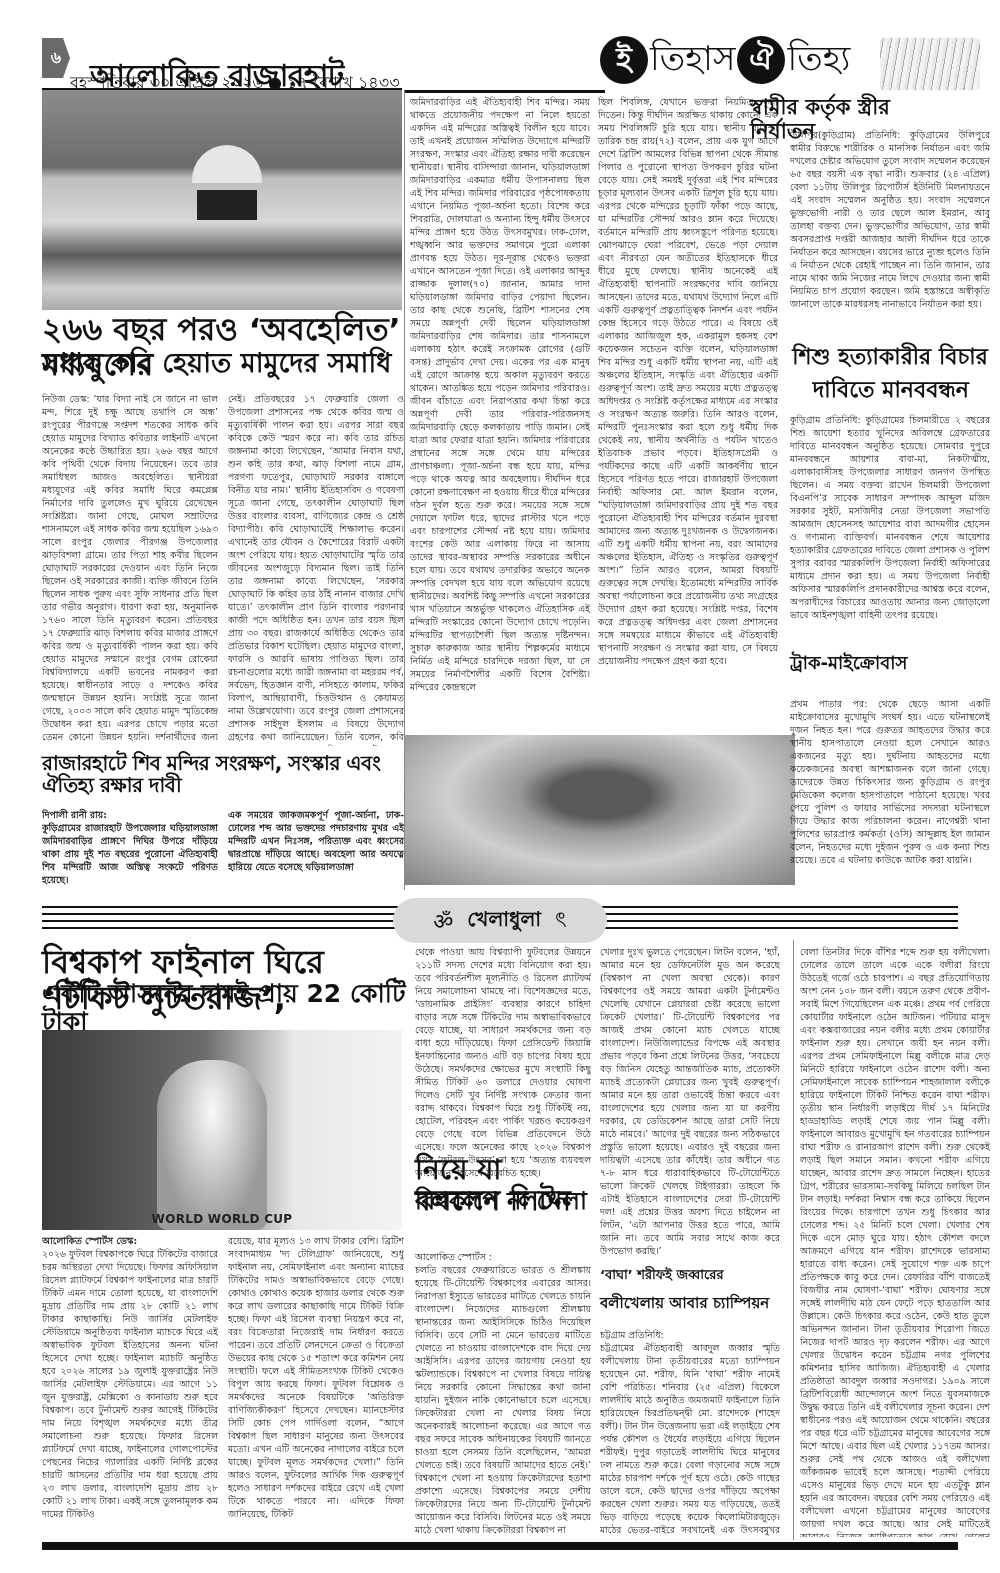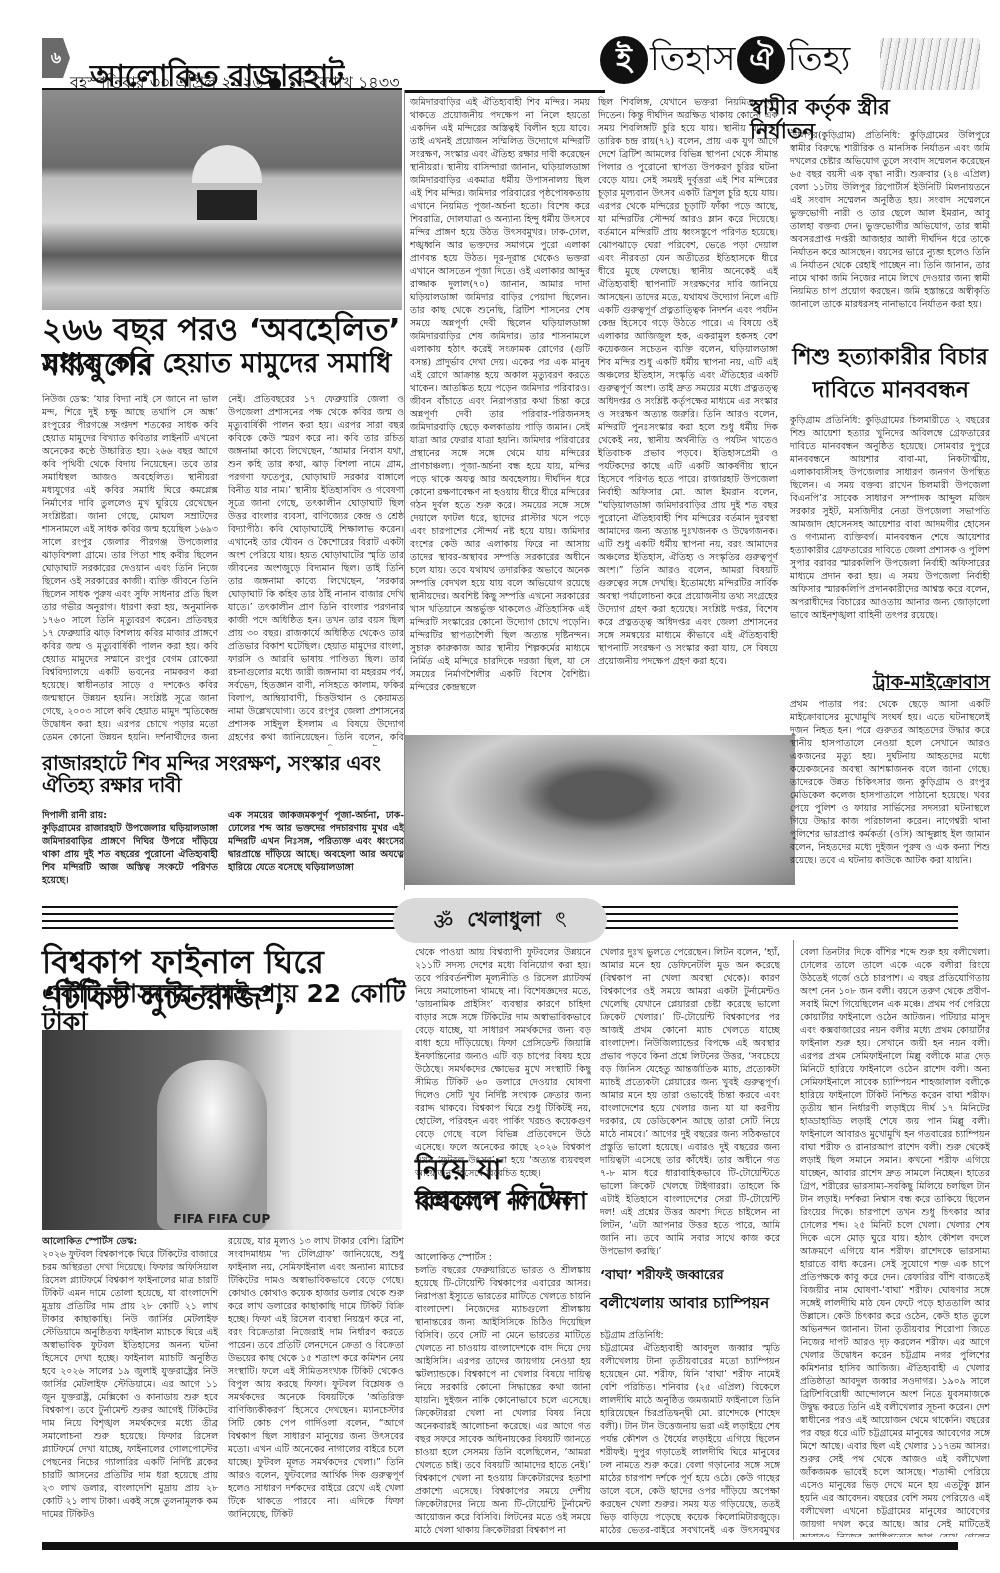--- a/index.html
+++ b/index.html
@@ -91,37 +91,37 @@
 <div class="abs col" style="left:598px; top:95px; width:180px; height:635px;">ছিল শিবলিঙ্গ, যেখানে ভক্তরা নিয়মিত পূজা দিতেন। কিন্তু দীর্ঘদিন অরক্ষিত থাকায় কোনো এক সময় শিবলিঙ্গটি চুরি হয়ে যায়। স্থানীয় বাসিন্দা তারিক চন্দ্র রায়(৭২) বলেন, প্রায় এক যুগ আগে দেশে ব্রিটিশ আমলের বিভিন্ন স্থাপনা থেকে সীমান্ত পিলার ও পুরোনো স্থাপত্য উপকরণ চুরির ঘটনা বেড়ে যায়। সেই সময়ই দুর্বৃত্তরা এই শিব মন্দিরের চূড়ার মূল্যবান উৎসব একটি ত্রিশূল চুরি হয়ে যায়। এরপর থেকে মন্দিরের চূড়াটি ফাঁকা পড়ে আছে, যা মন্দিরটির সৌন্দর্য আরও ম্লান করে দিয়েছে। বর্তমানে মন্দিরটি প্রায় ধ্বংসস্তূপে পরিণত হয়েছে। ঝোপঝাড়ে ঘেরা পরিবেশ, ভেঙে পড়া দেয়াল এবং নীরবতা যেন অতীতের ইতিহাসকে ধীরে ধীরে মুছে ফেলছে। স্থানীয় অনেকেই এই ঐতিহ্যবাহী স্থাপনাটি সংরক্ষণের দাবি জানিয়ে আসছেন। তাদের মতে, যথাযথ উদ্যোগ নিলে এটি একটি গুরুত্বপূর্ণ প্রত্নতাত্ত্বিক নিদর্শন এবং পর্যটন কেন্দ্র হিসেবে গড়ে উঠতে পারে। এ বিষয়ে ওই এলাকার আজিজুল হক, একরামুল হকসহ বেশ কয়েকজন সচেতন ব্যক্তি বলেন, ঘড়িয়ালডাঙ্গা শিব মন্দির শুধু একটি ধর্মীয় স্থাপনা নয়, এটি এই অঞ্চলের ইতিহাস, সংস্কৃতি এবং ঐতিহ্যের একটি গুরুত্বপূর্ণ অংশ। তাই দ্রুত সময়ের মধ্যে প্রত্নতত্ত্ব অধিদপ্তর ও সংশ্লিষ্ট কর্তৃপক্ষের মাধ্যমে এর সংস্কার ও সংরক্ষণ অত্যন্ত জরুরি। তিনি আরও বলেন, মন্দিরটি পুনঃসংস্কার করা হলে শুধু ধর্মীয় দিক থেকেই নয়, স্থানীয় অর্থনীতি ও পর্যটন খাতেও ইতিবাচক প্রভাব পড়বে। ইতিহাসপ্রেমী ও পর্যটকদের কাছে এটি একটি আকর্ষণীয় স্থানে হিসেবে পরিণত হতে পারে। রাজারহাট উপজেলা নির্বাহী অফিসার মো. আল ইমরান বলেন, “ঘড়িয়ালডাঙ্গা জমিদারবাড়ির প্রায় দুই শত বছর পুরোনো ঐতিহ্যবাহী শিব মন্দিরের বর্তমান দুরবস্থা আমাদের জন্য অত্যন্ত দুঃখজনক ও উদ্বেগজনক। এটি শুধু একটি ধর্মীয় স্থাপনা নয়, বরং আমাদের অঞ্চলের ইতিহাস, ঐতিহ্য ও সংস্কৃতির গুরুত্বপূর্ণ অংশ।” তিনি আরও বলেন, আমরা বিষয়টি গুরুত্বের সঙ্গে দেখছি। ইতোমধ্যে মন্দিরটির সার্বিক অবস্থা পর্যালোচনা করে প্রয়োজনীয় তথ্য সংগ্রহের উদ্যোগ গ্রহণ করা হয়েছে। সংশ্লিষ্ট দপ্তর, বিশেষ করে প্রত্নতত্ত্ব অধিদপ্তর এবং জেলা প্রশাসনের সঙ্গে সমন্বয়ের মাধ্যমে কীভাবে এই ঐতিহ্যবাহী স্থাপনাটি সংরক্ষণ ও সংস্কার করা যায়, সে বিষয়ে প্রয়োজনীয় পদক্ষেপ গ্রহণ করা হবে।</div>
 <div class="abs photo photo-temple"></div>
 
 <div class="abs headline h-med" style="left:750px; top:96px; width:210px; font-size:21px;">স্বামীর কর্তৃক স্ত্রীর নির্যাতন</div>
 <div class="abs col" style="left:790px; top:128px; width:200px; height:210px;">উলিপুর(কুড়িগ্রাম) প্রতিনিধি: কুড়িগ্রামের উলিপুরে স্বামীর বিরুদ্ধে শারীরিক ও মানসিক নির্যাতন এবং জমি দখলের চেষ্টার অভিযোগ তুলে সংবাদ সম্মেলন করেছেন ৬৫ বছর বয়সী এক বৃদ্ধা নারী। শুক্রবার (২৪ এপ্রিল) বেলা ১১টায় উলিপুর রিপোর্টার্স ইউনিটি মিলনায়তনে এই সংবাদ সম্মেলন অনুষ্ঠিত হয়। সংবাদ সম্মেলনে ভুক্তভোগী নারী ও তার ছেলে আল ইমরান, আবু তালহা বক্তব্য দেন। ভুক্তভোগীর অভিযোগ, তার স্বামী অবসরপ্রাপ্ত দপ্তরী আজহার আলী দীর্ঘদিন ধরে তাকে নির্যাতন করে আসছেন। বয়সের ভারে ন্যুব্জ হলেও তিনি এ নির্যাতন থেকে রেহাই পাচ্ছেন না। তিনি জানান, তার নামে থাকা জমি নিজের নামে লিখে দেওয়ার জন্য স্বামী নিয়মিত চাপ প্রয়োগ করছেন। জমি হস্তান্তরে অস্বীকৃতি জানালে তাকে মারধরসহ নানাভাবে নির্যাতন করা হয়।</div>
 
 <div class="abs headline h-med" style="left:790px; top:345px; width:200px; text-align:center; font-size:22px;">শিশু হত্যাকারীর বিচার</div>
 <div class="abs headline h-med" style="left:769px; top:378px; width:200px; text-align:right; font-size:22px;">দাবিতে মানববন্ধন</div>
 <div class="abs col" style="left:790px; top:413px; width:200px; height:250px;">কুড়িগ্রাম প্রতিনিধি: কুড়িগ্রামের চিলমারীতে ২ বছরের শিশু আয়েশা হত্যার খুনিদের অবিলম্বে গ্রেফতারের দাবিতে মানববন্ধন অনুষ্ঠিত হয়েছে। সোমবার দুপুরে মানববন্ধনে আয়শার বাবা-মা, নিকটাত্মীয়, এলাকাবাসীসহ উপজেলার সাধারণ জনগণ উপস্থিত ছিলেন। এ সময় বক্তব্য রাখেন চিলমারী উপজেলা বিএনপি’র সাবেক সাধারণ সম্পাদক আব্দুল মজিদ সরকার সুইট, মসজিদীর নেতা উপজেলা সভাপতি আমজাদ হোসেনসহ আয়েশার বাবা আদমগীর হোসেন ও গণ্যমান্য ব্যক্তিবর্গ। মানববন্ধন শেষে আয়েশার হত্যাকারীর গ্রেফতারের দাবিতে জেলা প্রশাসক ও পুলিশ সুপার বরাবর স্মারকলিপি উপজেলা নির্বাহী অফিসারের মাধ্যমে প্রদান করা হয়। এ সময় উপজেলা নির্বাহী অফিসার স্মারকলিপি প্রদানকারীদের আশ্বস্ত করে বলেন, অপরাধীদের বিচারের আওতায় আনার জন্য জোড়ালো ভাবে আইনশৃঙ্খলা বাহিনী তৎপর রয়েছে।</div>
 
-<div class="abs headline h-sm" style="left:790px; top:672px; width:200px; text-align:right;text-decoration:underline;">ট্রাক-মাইক্রোবাস</div>
+<div class="abs headline h-sm" style="left:790px; top:653px; width:200px; text-align:left;">ট্রাক-মাইক্রোবাস</div>
 <div class="abs col" style="left:790px; top:697px; width:200px; height:195px;">প্রথম পাতার পর: থেকে ছেড়ে আসা একটি মাইক্রোবাসের মুখোমুখি সংঘর্ষ হয়। এতে ঘটনাস্থলেই দুজন নিহত হন। পরে গুরুতর আহতদের উদ্ধার করে স্থানীয় হাসপাতালে নেওয়া হলে সেখানে আরও একজনের মৃত্যু হয়। দুর্ঘটনায় আহতদের মধ্যে কয়েকজনের অবস্থা আশঙ্কাজনক বলে জানা গেছে। তাদেরকে উন্নত চিকিৎসার জন্য কুড়িগ্রাম ও রংপুর মেডিকেল কলেজ হাসপাতালে পাঠানো হয়েছে। খবর পেয়ে পুলিশ ও ফায়ার সার্ভিসের সদস্যরা ঘটনাস্থলে গিয়ে উদ্ধার কাজ পরিচালনা করেন। নাগেশ্বরী থানা পুলিশের ভারপ্রাপ্ত কর্মকর্তা (ওসি) আব্দুল্লাহ ইল জামান বলেন, নিহতদের মধ্যে দুইজন পুরুষ ও এক কন্যা শিশু রয়েছে। তবে এ ঘটনায় কাউকে আটক করা যায়নি।</div>
 
 <div class="abs sports-banner">
   <div class="lines"></div>
   <div class="pill">
     <span class="orn">ॐ</span>
     <span class="lbl">খেলাধুলা</span>
     <span class="orn">ৎ</span>
   </div>
 </div>
 
 <div class="abs headline" style="left:42px; top:945px; width:370px; font-size:32px;">বিশ্বকাপ ফাইনাল ঘিরে ‘টিকিট লুটতরাজ’,</div>
 <div class="abs headline" style="left:42px; top:980px; width:370px; font-size:25px;">একটি আসনের দামই প্রায় 22 কোটি টাকা</div>
 <div class="abs photo photo-cup">
   <div class="trophy"></div>
-  <div class="cap">FIFA FIFA CUP</div>
+  <div class="cap">WORLD WORLD CUP</div>
 </div>
 <div class="abs col byline" style="left:42px; top:1234px; width:176px;">আলোকিত স্পোর্টস ডেস্ক:</div>
 <div class="abs col" style="left:42px; top:1247px; width:176px; height:290px;">২০২৬ ফুটবল বিশ্বকাপকে ঘিরে টিকিটের বাজারে চরম অস্থিরতা দেখা দিয়েছে। ফিফার অফিসিয়াল রিসেল প্ল্যাটফর্মে বিশ্বকাপ ফাইনালের মাত্র চারটি টিকিট এমন দামে তোলা হয়েছে, যা বাংলাদেশি মুদ্রায় প্রতিটির দাম প্রায় ২৮ কোটি ২১ লাখ টাকার কাছাকাছি। নিউ জার্সির মেটলাইফ স্টেডিয়ামে অনুষ্ঠিতব্য ফাইনাল ম্যাচকে ঘিরে এই অস্বাভাবিক ফুটবল ইতিহাসের অনন্য ঘটনা হিসেবে দেখা হচ্ছে। ফাইনাল ম্যাচটি অনুষ্ঠিত হবে ২০২৬ সালের ১৯ জুলাই যুক্তরাষ্ট্রের নিউ জার্সির মেটলাইফ স্টেডিয়ামে। এর আগে ১১ জুন যুক্তরাষ্ট্র, মেক্সিকো ও কানাডায় শুরু হবে বিশ্বকাপ। তবে টুর্নামেন্ট শুরুর আগেই টিকিটের দাম নিয়ে বিশৃঙ্খল সমর্থকদের মধ্যে তীব্র সমালোচনা শুরু হয়েছে। ফিফার রিসেল প্ল্যাটফর্মে দেখা যাচ্ছে, ফাইনালের গোলপোস্টের পেছনের নিচের গ্যালারির একটি নির্দিষ্ট ব্লকের চারটি আসনের প্রতিটির দাম ধরা হয়েছে প্রায় ২৩ লাখ ডলার, বাংলাদেশি মুদ্রায় প্রায় ২৮ কোটি ২১ লাখ টাকা। একই সঙ্গে তুলনামূলক কম দামের টিকিটও</div>
 <div class="abs col" style="left:228px; top:1234px; width:176px; height:303px;">রয়েছে, যার মূল্যও ১৩ লাখ টাকার বেশি। ব্রিটিশ সংবাদমাধ্যম ‘দ্য টেলিগ্রাফ’ জানিয়েছে, শুধু ফাইনাল নয়, সেমিফাইনাল এবং অন্যান্য ম্যাচের টিকিটের দামও অস্বাভাবিকভাবে বেড়ে গেছে। কোথাও কোথাও কয়েক হাজার ডলার থেকে শুরু করে লাখ ডলারের কাছাকাছি দামে টিকিট বিক্রি হচ্ছে। ফিফা এই রিসেল ব্যবস্থা নিয়ন্ত্রণ করে না, বরং বিক্রেতারা নিজেরাই দাম নির্ধারণ করতে পারেন। তবে প্রতিটি লেনদেনে ক্রেতা ও বিক্রেতা উভয়ের কাছ থেকে ১৫ শতাংশ করে কমিশন নেয় সংস্থাটি। ফলে এই সীমিতসংখ্যক টিকিট থেকেও বিপুল আয় করছে ফিফা। ফুটবল বিশ্লেষক ও সমর্থকদের অনেকে বিষয়টিকে ‘অতিরিক্ত বাণিজ্যিকীকরণ’ হিসেবে দেখছেন। ম্যানচেস্টার সিটি কোচ পেপ গার্দিওলা বলেন, “আগে বিশ্বকাপ ছিল সাধারণ মানুষের জন্য উৎসবের মতো। এখন এটি অনেকের নাগালের বাইরে চলে যাচ্ছে। ফুটবল মূলত সমর্থকদের খেলা।” তিনি আরও বলেন, ফুটবলের আর্থিক দিক গুরুত্বপূর্ণ হলেও সাধারণ দর্শকদের বাইরে রেখে এই খেলা টিকে থাকতে পারবে না। এদিকে ফিফা জানিয়েছে, টিকিট</div>
 <div class="abs col" style="left:415px; top:945px; width:176px; height:235px;">থেকে পাওয়া আয় বিশ্বব্যাপী ফুটবলের উন্নয়নে ২১১টি সদস্য দেশের মধ্যে বিনিয়োগ করা হয়। তবে পরিবর্তনশীল মূল্যনীতি ও রিসেল প্ল্যাটফর্ম নিয়ে সমালোচনা থামছে না। বিশেষজ্ঞদের মতে, ‘ডায়নামিক প্রাইসিং’ ব্যবস্থার কারণে চাহিদা বাড়ার সঙ্গে সঙ্গে টিকিটের দাম অস্বাভাবিকভাবে বেড়ে যাচ্ছে, যা সাধারণ সমর্থকদের জন্য বড় বাধা হয়ে দাঁড়িয়েছে। ফিফা প্রেসিডেন্ট জিয়ান্নি ইনফান্তিনোর জন্যও এটি বড় চাপের বিষয় হয়ে উঠেছে। সমর্থকদের ক্ষোভের মুখে সংস্থাটি কিছু সীমিত টিকিট ৬০ ডলারে দেওয়ার ঘোষণা দিলেও সেটি খুব নির্দিষ্ট সংখ্যক ক্রেতার জন্য বরাদ্দ থাকবে। বিশ্বকাপ ঘিরে শুধু টিকিটই নয়, হোটেল, পরিবহন এবং পার্কিং খরচও কয়েকগুণ বেড়ে গেছে বলে বিভিন্ন প্রতিবেদনে উঠে এসেছে। ফলে অনেকের কাছে ২০২৬ বিশ্বকাপ এখন ‘ফুটবল উৎসব’ না হয়ে ‘অত্যন্ত ব্যয়বহুল আয়োজন’ হিসেবে বিবেচিত হচ্ছে।</div>
 
 <div class="abs headline" style="left:415px; top:1188px; width:176px; font-size:24px;">বিশ্বকাপে না খেলা</div>
 <div class="abs headline" style="left:415px; top:1154px; width:176px; font-size:28px;">নিয়ে যা বললেন লিটন</div>
 <div class="abs col" style="left:415px; top:1250px; width:176px;">আলোকিত স্পোর্টস :</div>
 <div class="abs col" style="left:415px; top:1263px; width:176px; height:275px;">চলতি বছরের ফেব্রুয়ারিতে ভারত ও শ্রীলঙ্কায় হয়েছে টি-টোয়েন্টি বিশ্বকাপের এবারের আসর। নিরাপত্তা ইস্যুতে ভারতের মাটিতে খেলতে চায়নি বাংলাদেশ। নিজেদের ম্যাচগুলো শ্রীলঙ্কায় স্থানান্তরের জন্য আইসিসিকে চিঠিও দিয়েছিল বিসিবি। তবে সেটি না মেনে ভারতের মাটিতে খেলতে না চাওয়ায় বাংলাদেশকে বাদ দিয়ে দেয় আইসিসি। এরপর তাদের জায়গায় নেওয়া হয় স্কটল্যান্ডকে। বিশ্বকাপে না খেলার বিষয়ে দায়িত্ব নিয়ে সরকারি কোনো সিদ্ধান্তের কথা জানা যায়নি। দুইজন নাকি কোনোভাবে চলে এসেছে। ক্রিকেটাররা খেলা না খেলার বিষয় নিয়ে অনেকবারই আলোচনা করেছে। এর আগে গত বছর সফরে সাবেক অধিনায়কের বিষয়টি জানতে চাওয়া হলে সেসময় তিনি বলেছিলেন, ‘আমরা খেলতে চাই। তবে বিষয়টি আমাদের হাতে নেই।’ বিশ্বকাপে খেলা না হওয়ায় ক্রিকেটারদের হতাশা প্রকাশ্যে এসেছে। বিশ্বকাপের সময়ে দেশীয় ক্রিকেটারদের নিয়ে অন্য টি-টোয়েন্টি টুর্নামেন্ট আয়োজন করে বিসিবি। লিটনের মতে ওই সময়ে মাঠে খেলা থাকায় ক্রিকেটাররা বিশ্বকাপ না</div>

